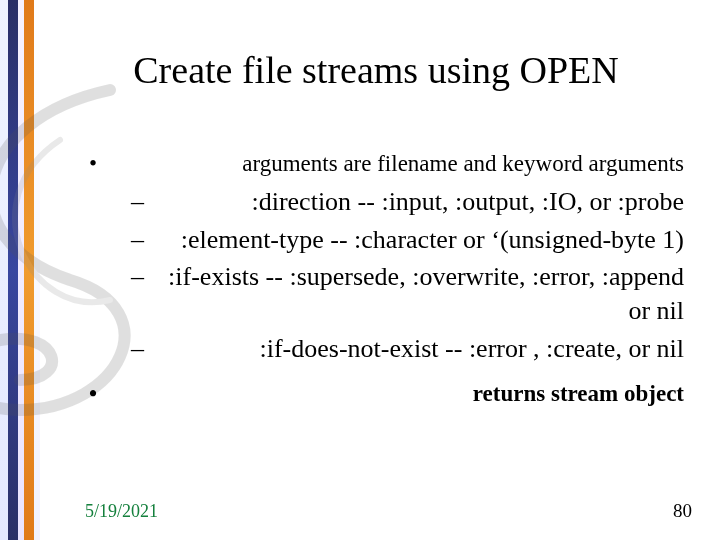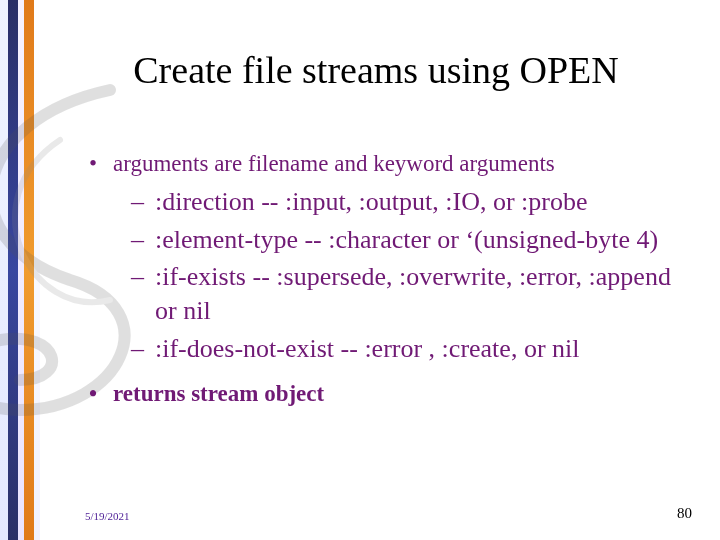--- a/index.html
+++ b/index.html
@@ -57,23 +57,24 @@
     width: 720px;
     text-align: center;
     font-size: 38px;
     color: #000;
     margin-left: 16px;
   }
   .body {
     position: absolute;
     top: 150px;
     left: 85px;
-    right: 30px;
+    right: 36px;
     font-size: 23px;
-    color: #701a75;
+    color: #000000;
+    text-align: right;
   }
   .bullet-l1 {
     position: relative;
     padding-left: 28px;
     margin-bottom: 6px;
     line-height: 1.25;
   }
   .bullet-l1::before {
     content: "•";
     position: absolute;
@@ -92,28 +93,28 @@
     content: "–";
     position: absolute;
     left: 4px;
     top: 0;
   }
   .group-gap { margin-top: 14px; font-weight: bold; }
   .footer-date {
     position: absolute;
     left: 85px;
     bottom: 18px;
-    font-size: 11px;
-    color: #4c1d95;
+    font-size: 18px;
+    color: #15803d;
   }
   .footer-pn {
     position: absolute;
     right: 28px;
     bottom: 18px;
-    font-size: 15px;
+    font-size: 19px;
     color: #000;
   }
 </style>
 </head>
 <body>
 
 <div class="sideart">
   <div class="stripe s1"></div>
   <div class="stripe s2"></div>
   <div class="stripe s3"></div>
@@ -127,21 +128,21 @@
     <path d="M150 60 C 60 120, 120 240, 200 220" stroke="#888" stroke-width="6" fill="none" stroke-linecap="round"></path>
   </svg>
 </div>
 
 <div class="content">
   <div class="title">Create file streams using OPEN</div>
 
   <div class="body">
     <div class="bullet-l1">arguments are filename and keyword arguments</div>
     <div class="bullet-l2">:direction -- :input, :output, :IO, or :probe</div>
-    <div class="bullet-l2">:element-type -- :character or ‘(unsigned-byte 4)</div>
+    <div class="bullet-l2">:element-type -- :character or ‘(unsigned-byte 1)</div>
     <div class="bullet-l2">:if-exists -- :supersede, :overwrite, :error,  :append or nil</div>
     <div class="bullet-l2">:if-does-not-exist -- :error , :create, or nil</div>
     <div class="bullet-l1 group-gap">returns stream object</div>
   </div>
 
   <div class="footer-date">5/19/2021</div>
   <div class="footer-pn">80</div>
 </div>
 
 </body></html>

